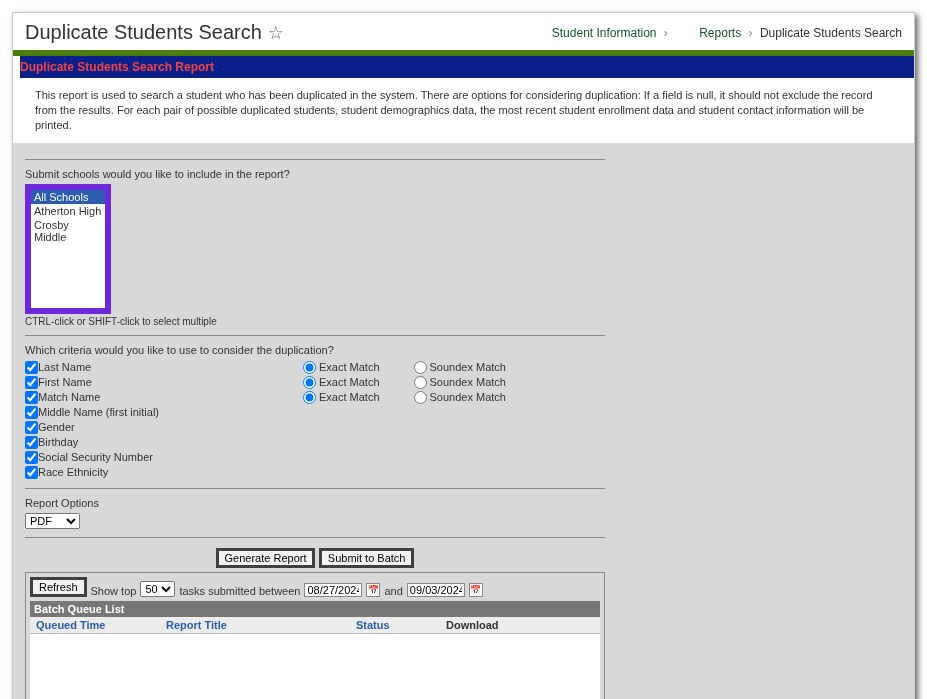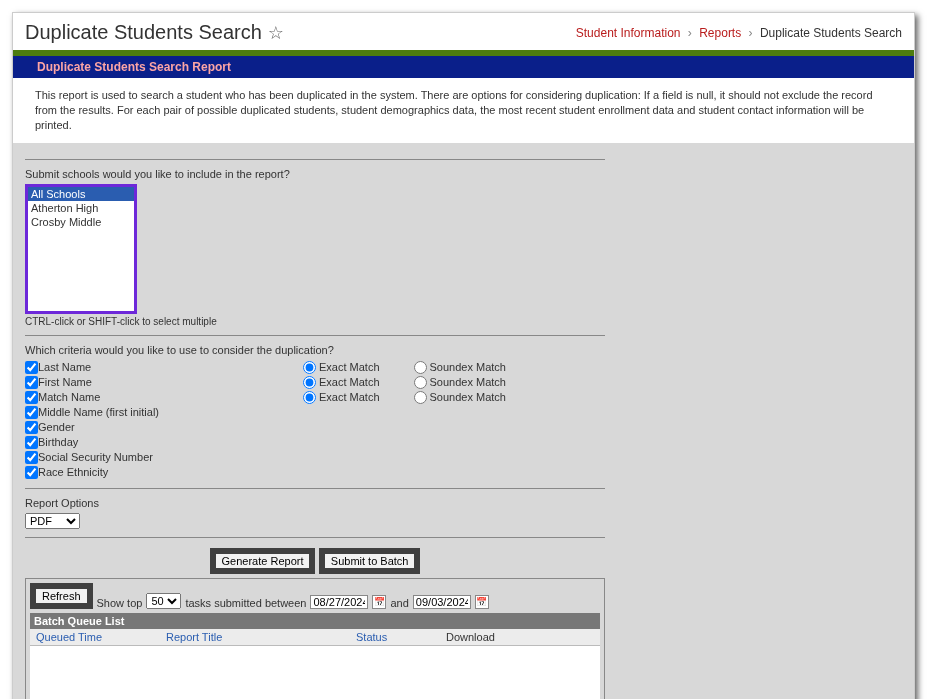--- a/index.html
+++ b/index.html
@@ -21,28 +21,29 @@
     display: flex;
     justify-content: space-between;
     align-items: center;
     padding: 8px 12px 6px 12px;
     border-bottom: 6px solid #4d7c0f;
   }
   .title-wrap { display: flex; align-items: center; gap: 6px; }
   .page-title { font-size: 20px; font-weight: 400; color: #333; }
   .star { font-size: 18px; color: #666; cursor: pointer; }
   .breadcrumb { font-size: 12px; color: #333; }
-  .breadcrumb a { color: #b91c1c; text-decoration: none; cursor: pointer; }
+  .breadcrumb a { color: #14532d; text-decoration: none; cursor: pointer; margin-left: 24px; }
   .chev { color: #888; margin: 0 4px; }
   .banner {
     background: #0a1f8a;
-    color: #fca5a5;
+    color: #ef4444;
     font-weight: bold;
     font-size: 12px;
-    padding: 4px 24px;
+    padding: 4px 0;
+    margin-left: 7px;
   }
   .intro {
     padding: 10px 22px 10px 22px;
     font-size: 11px;
     color: #333;
     line-height: 1.35;
   }
   .body-area {
     background: #d8d8d8;
     padding: 8px 12px 14px 12px;
@@ -50,44 +51,44 @@
   .content-col {
     width: 580px;
   }
   .section-rule {
     border: 0;
     border-top: 1px solid #888;
     margin: 8px 0;
   }
   .label-q { font-size: 11px; margin: 6px 0 4px 0; }
   .school-select {
-    width: 112px;
+    width: 86px;
     height: 130px;
     font-size: 11px;
     background: #fff;
-    border: 3px solid #6d28d9;
+    border: 6px solid #6d28d9;
     overflow-y: scroll;
     padding: 0;
   }
   .school-opt { padding: 1px 3px; cursor: pointer; }
   .school-opt.sel { background: #2a5db0; color: #fff; }
   .hint { font-size: 10px; color: #333; margin-top: 2px; }
   .criteria-table { width: 100%; }
   .criteria-row { display: flex; align-items: center; padding: 1px 0; font-size: 11px; }
   .crit-left { width: 250px; display: flex; align-items: center; }
   .crit-right { flex: 1; display: flex; align-items: center; gap: 6px; }
   .crit-right label { display:flex; align-items:center; gap:3px;padding-left:28px; }
   input[type=checkbox], input[type=radio] { margin:0; }
   .report-opts { margin-top: 4px; }
   .report-opts select { font-size: 11px; width: 55px; }
   .btn-row { text-align: center; margin: 10px 0 4px 0; }
   .btn-row button, .small-btn {
     font-size: 11px;
     padding: 1px 6px;
-    border: 6px solid #404040;
+    border: 3px solid #404040;
     background: #f2f2f2;
     cursor: pointer;
   }
   .batch-box {
     border: 1px solid #888;
     background: #d8d8d8;
     padding: 4px;
   }
   .batch-ctrl { display: flex; align-items: flex-end; gap: 4px; font-size: 11px; flex-wrap: wrap; }
   .batch-ctrl input.date { width: 58px; font-size: 11px; padding: 0 2px; border:1px solid #888; }
@@ -103,21 +104,21 @@
     font-size: 11px;
     padding: 2px 4px;
     margin-top: 4px;
   }
   .queue-cols {
     display: flex;
     background: #ececec;
     font-size: 11px;
     border-bottom: 1px solid #bbb;
   }
-  .queue-cols > div { padding: 2px 6px; }
+  .queue-cols > div { padding: 2px 6px; font-weight: bold; }
   .queue-cols a { color: #2a5db0; text-decoration: none; cursor:pointer; }
   .queue-c1 { width: 130px; }
   .queue-c2 { width: 190px; }
   .queue-c3 { width: 90px; }
   .queue-c4 { flex:1; }
   .queue-body { background:#fff; height: 80px; }
 </style>
 </head>
 <body>
 

